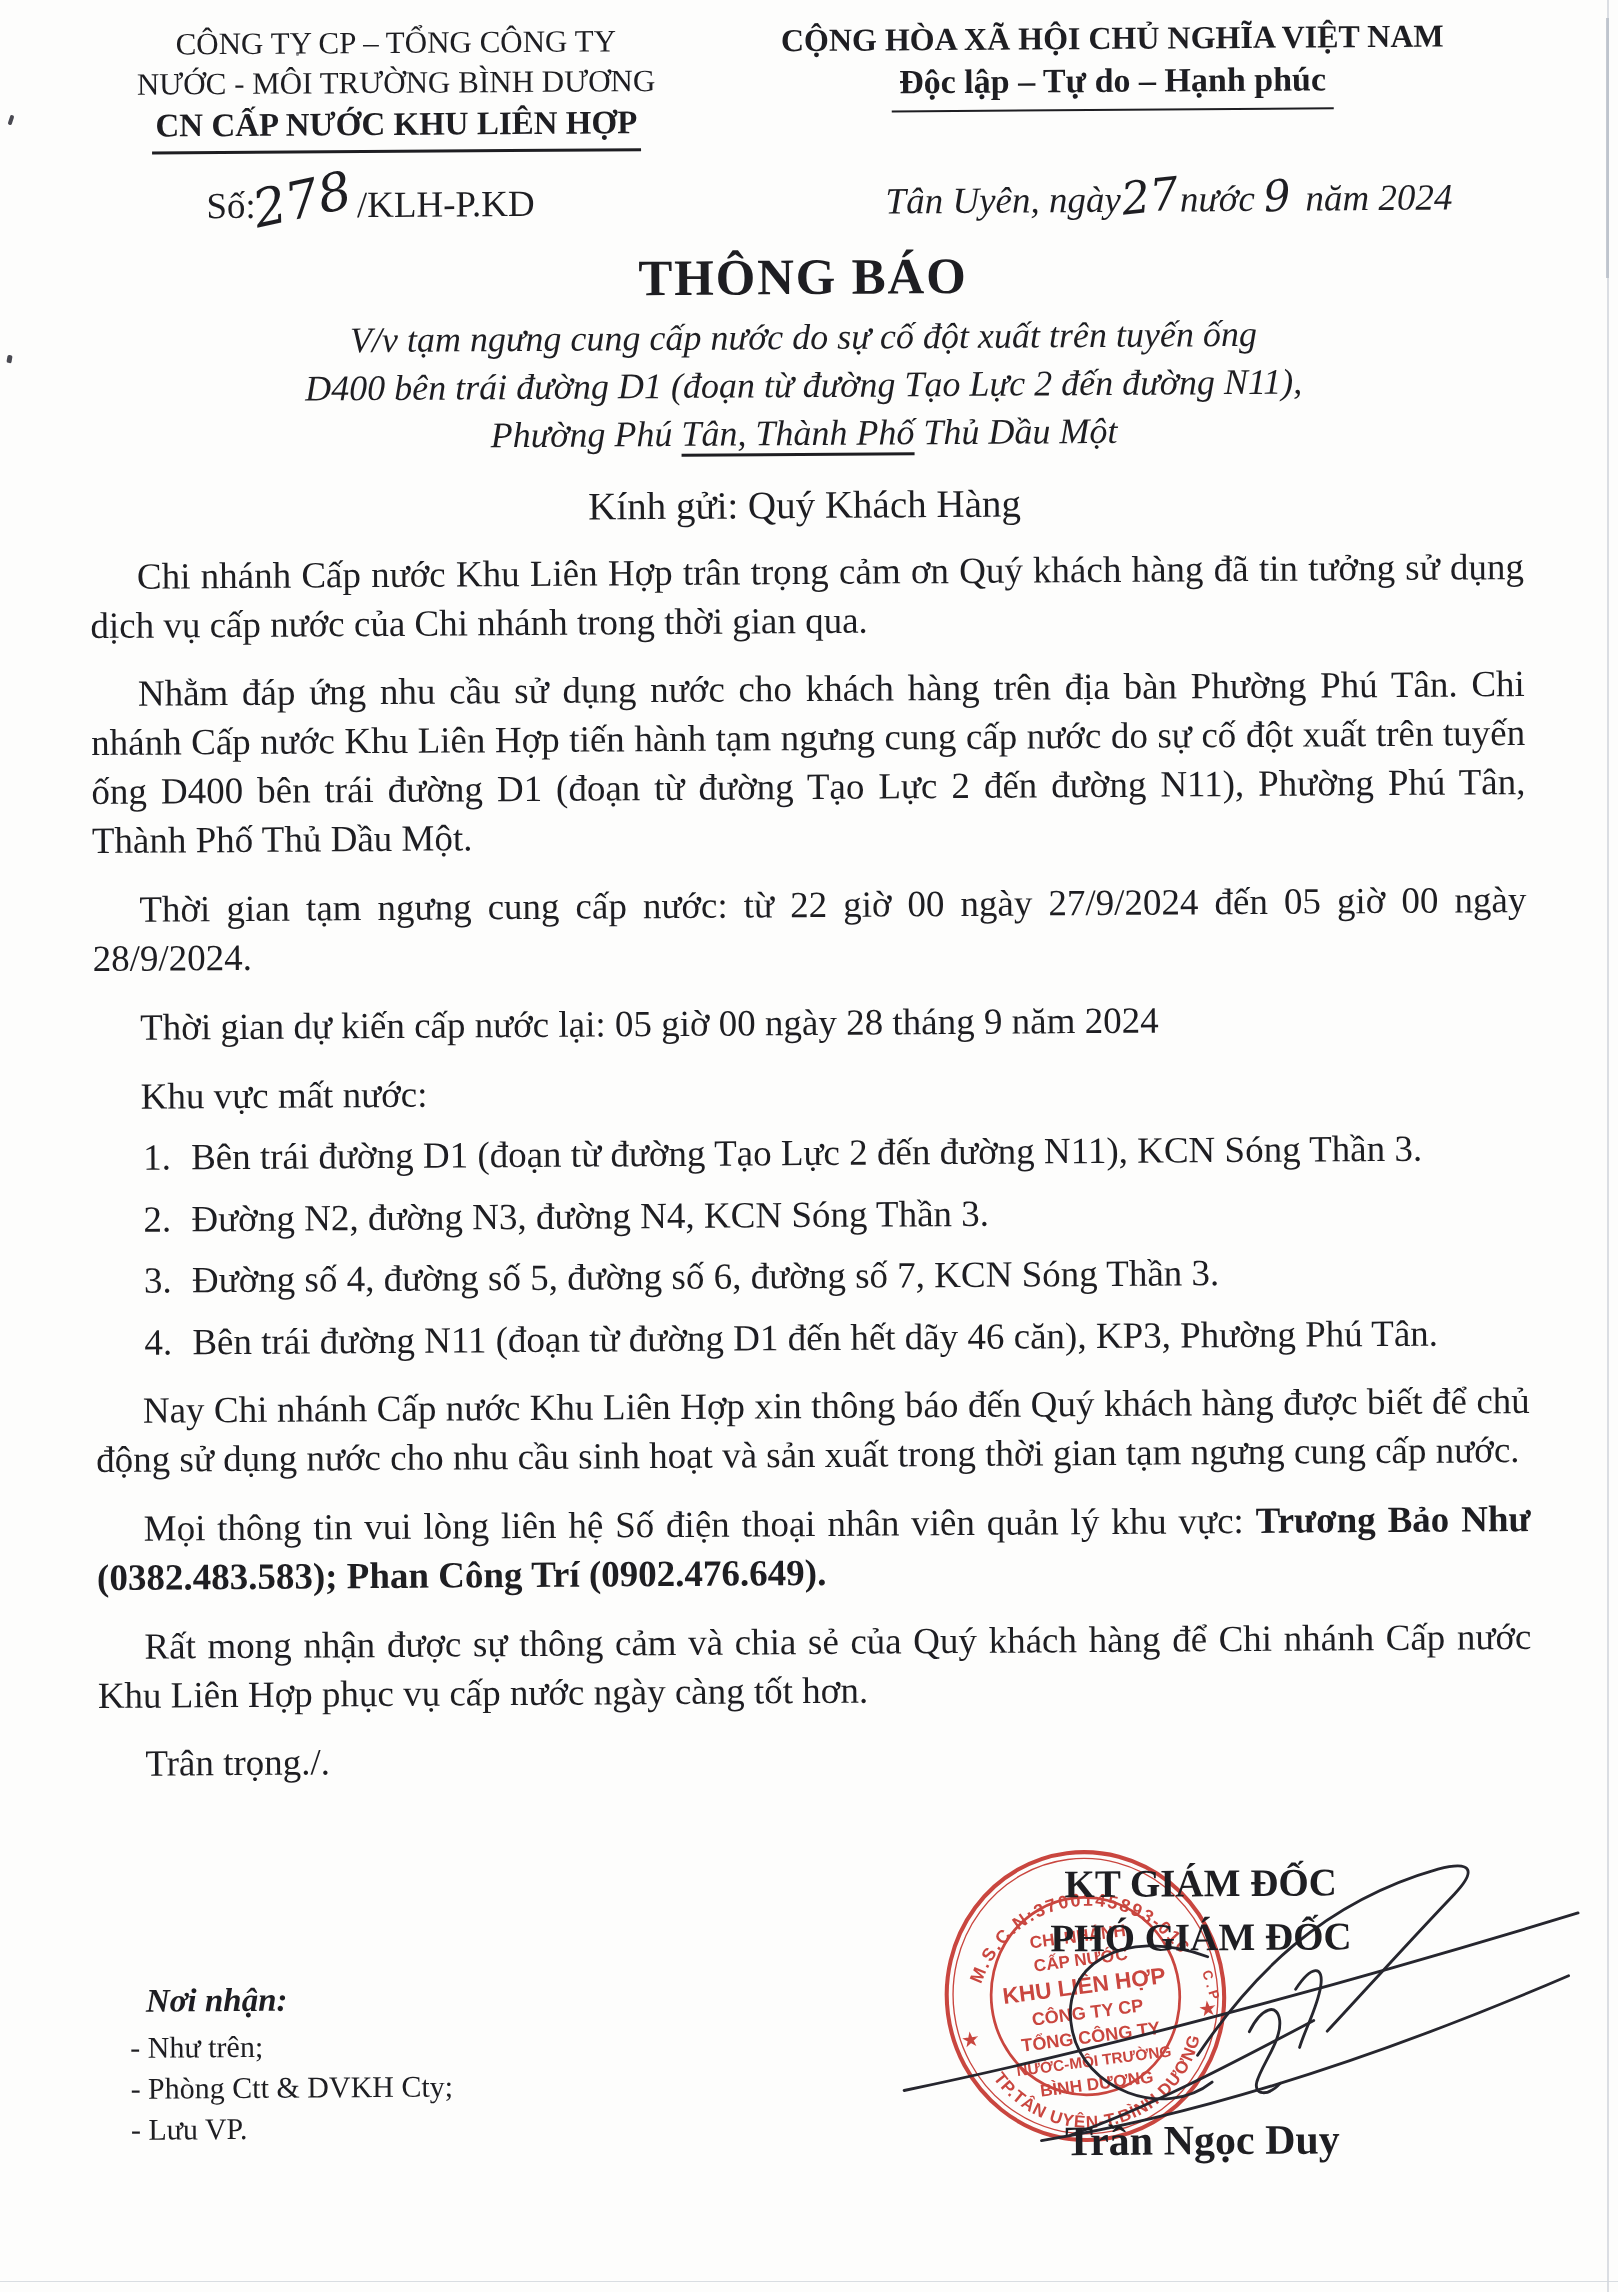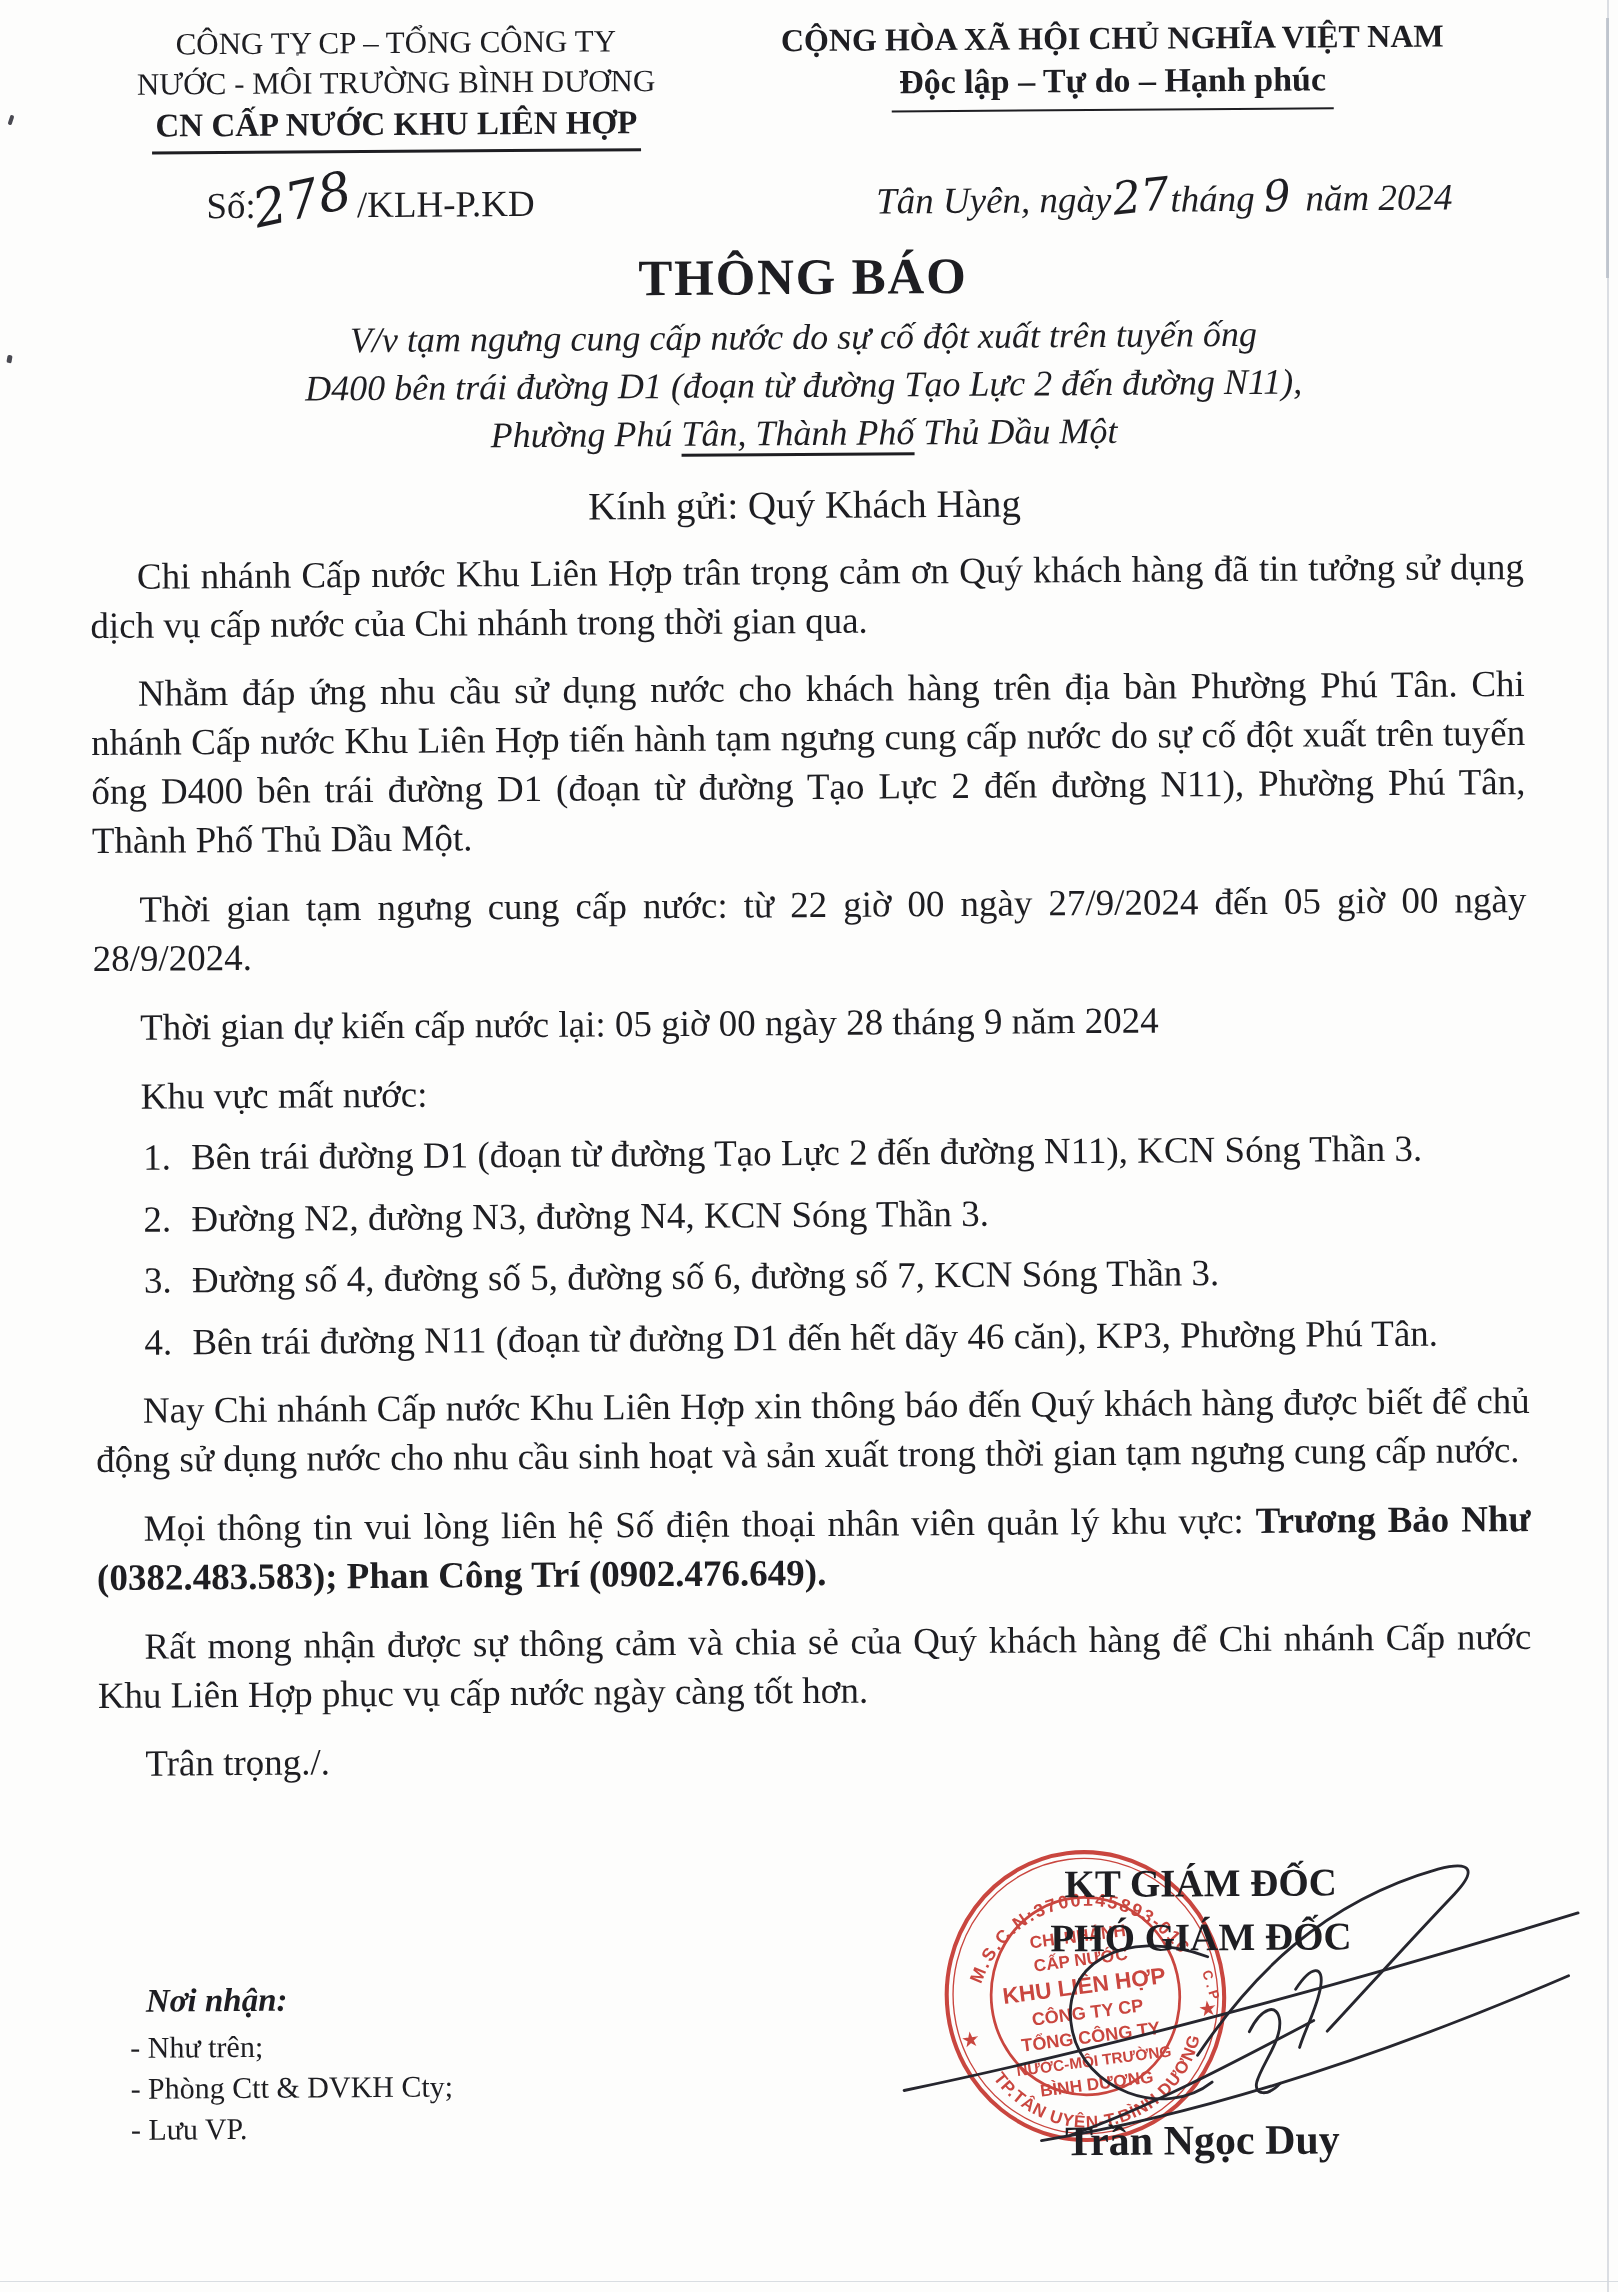--- a/index.html
+++ b/index.html
@@ -72,21 +72,21 @@
         <div class="r1">CỘNG HÒA XÃ HỘI CHỦ NGHĨA VIỆT NAM</div>
         <div><span class="r2">Độc lập – Tự do – Hạnh phúc</span></div>
       </div>
     </div>
 
     <div class="ref">
       <div class="ref-num">
         <span>Số:</span><span class="hand hand-278">278</span><span>/KLH-P.KD</span>
       </div>
       <div class="ref-date">
-        <span>Tân Uyên, ngày</span><span class="hand hand-day">27</span><span>tháng</span><span class="hand hand-month">9</span><span>năm 2024</span>
+        <span>Tân Uyên, ngày</span><span class="hand hand-day">27</span><span>nước</span><span class="hand hand-month">9</span><span>năm 2024</span>
       </div>
     </div>
 
     <div class="title">THÔNG BÁO</div>
     <div class="subtitle">
       <div>V/v tạm ngưng cung cấp nước do sự cố đột xuất trên tuyến ống</div>
       <div>D400 bên trái đường D1 (đoạn từ đường Tạo Lực 2 đến đường N11),</div>
       <div>
         <span>Phường Phú</span>
         <span class="u">Tân, Thành Phố</span>

